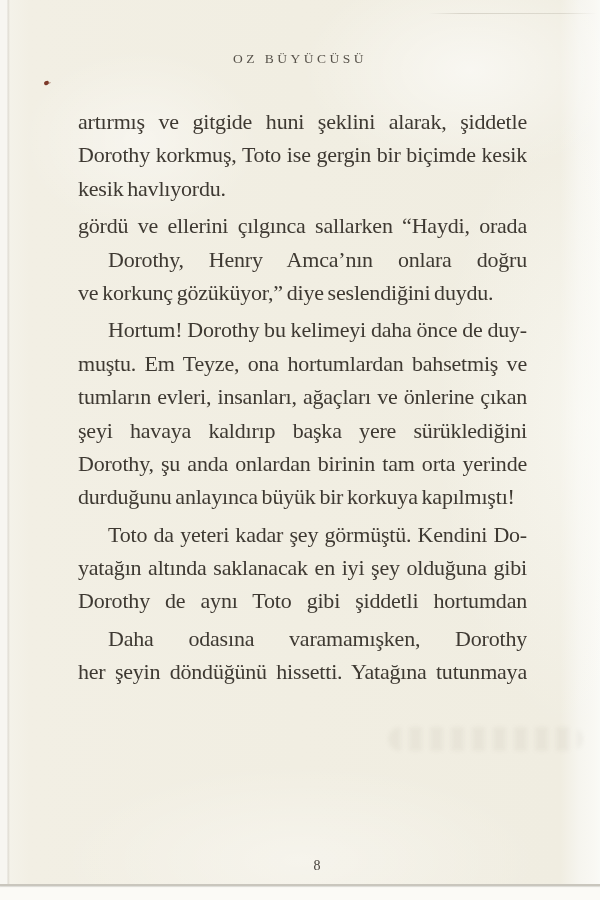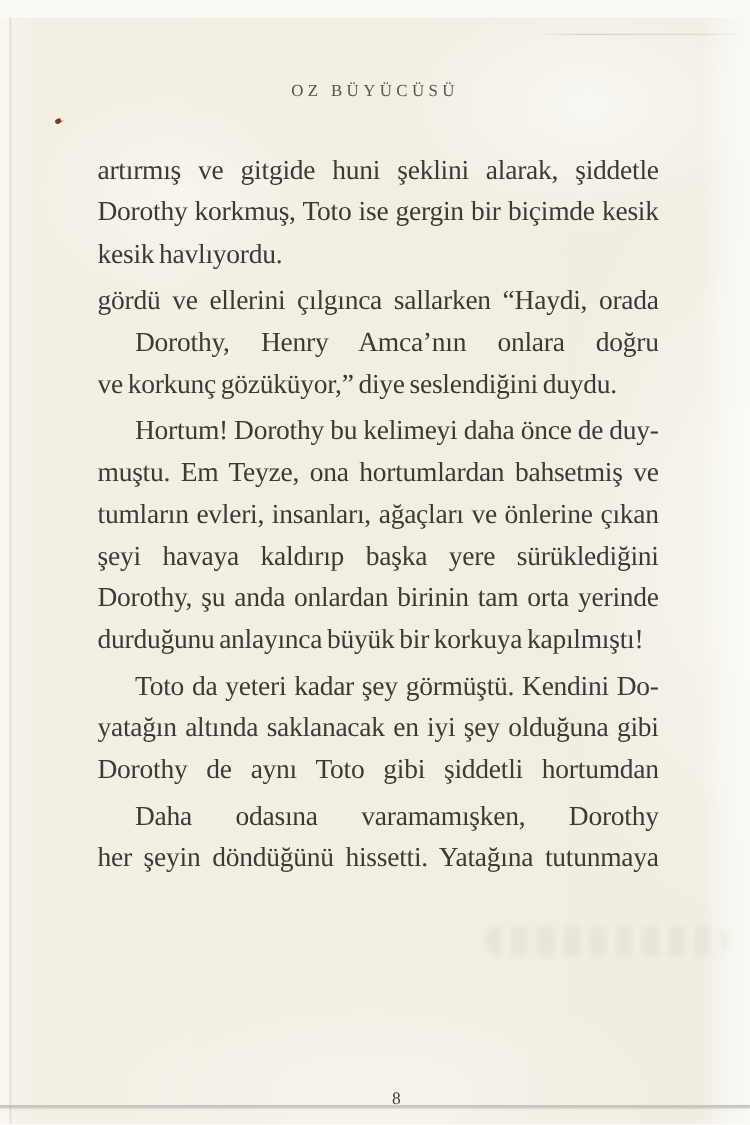--- a/index.html
+++ b/index.html
@@ -10,21 +10,21 @@
     overflow: hidden;
   }
   .scan {
     position: relative;
     width: 600px; height: 900px;
     background: #fbfaf6;
     overflow: hidden;
   }
   
   .page {
-    position: absolute; left: 0; top: 14px;
+    position: absolute; left: 0; top: 0;
     width: 600px; height: 885px;
     background-image:
       radial-gradient(ellipse 240px 150px at 470px 70px,  rgba(255,255,255,0.55), rgba(255,255,255,0) 70%),
       radial-gradient(ellipse 170px 130px at 140px 140px, rgba(255,255,255,0.40), rgba(255,255,255,0) 70%),
       radial-gradient(ellipse 200px 420px at 585px 420px, rgba(252,252,248,0.55), rgba(255,255,255,0) 75%),
       radial-gradient(ellipse 300px 120px at 300px 860px, rgba(255,255,255,0.35), rgba(255,255,255,0) 80%),
       linear-gradient(90deg,
         #f7f6f1 0px, #f7f6f1 7px,
         #dedbd2 8px,
         #f4f2e9 10px, #f2efe4 30px,

